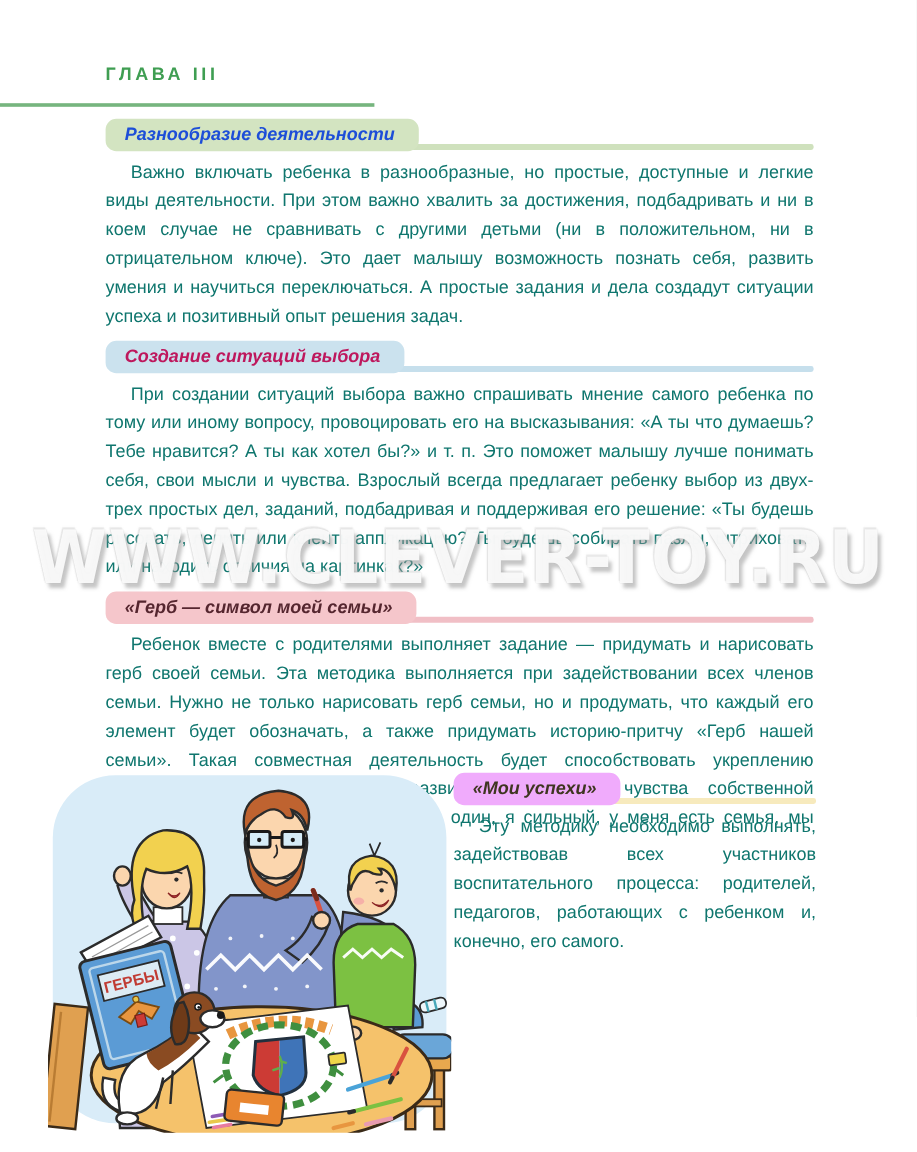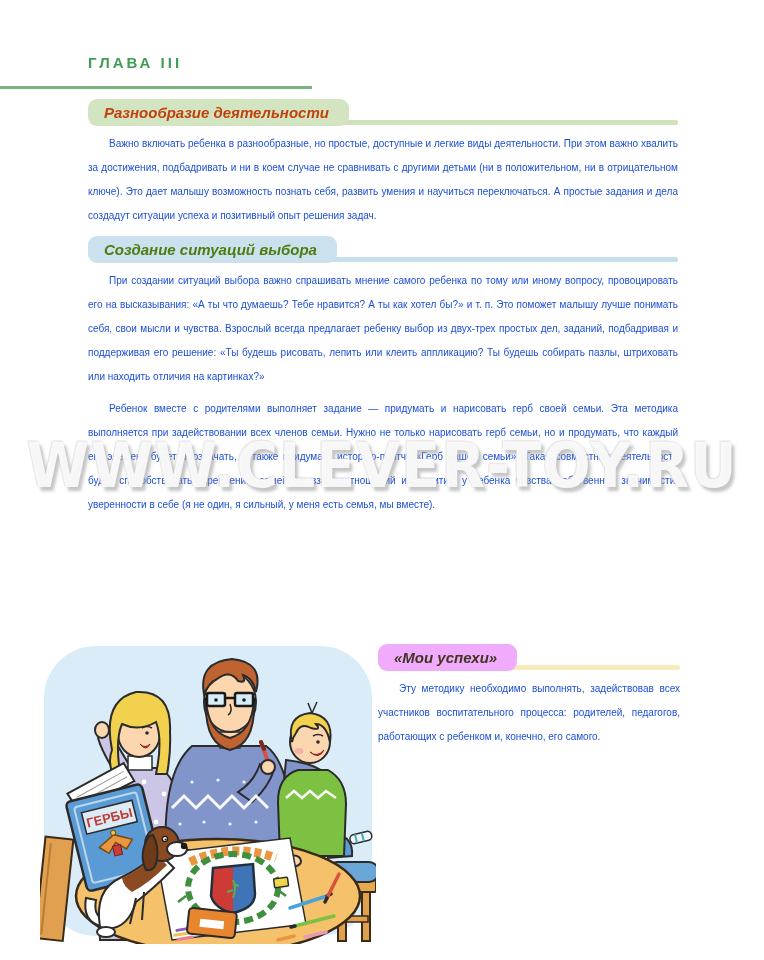--- a/index.html
+++ b/index.html
@@ -26,30 +26,30 @@
   .heading-row{position:relative;height:26px;}
   .heading-row .bar{
     position:absolute;left:14px;right:0;bottom:0;height:5px;border-radius:2px;
   }
   .heading-row .tab{
     position:relative;z-index:2;display:inline-block;
     font-size:15px;font-weight:bold;font-style:italic;
     padding:5px 20px 5px 16px;border-radius:9px;
     white-space:nowrap;
   }
-  .theme-green .tab{background:#d3e4c1;color:#c2410c;text-align:center;}
+  .theme-green .tab{background:#d3e4c1;color:#1d4ed8;text-align:center;}
   .theme-green .bar{background:#cfe1bd;}
-  .theme-blue .tab{background:#cbe2ee;color:#4d7c0f;font-style:italic;}
+  .theme-blue .tab{background:#cbe2ee;color:#be185d;font-style:italic;}
   .theme-blue .bar{background:#c6dfec;}
   .theme-pink .tab{background:#f5c6cb;color:#55262f;}
   .theme-pink .bar{background:#f1bfc6;}
   .theme-yellow .tab{background:#f0abfc;color:#3f3520;}
   .theme-yellow .bar{background:#f7eabd;}
   p.body{
-    font-size:10px;line-height:24px;color:#1d4ed8;
+    font-size:15px;line-height:24px;color:#0f766e;
     text-align:justify;text-indent:21px;
     margin:7px 0 8px 0;
     hyphens:auto;-webkit-hyphens:auto;
   }
   .sec{margin-top:8px;}
   .sec:first-child{margin-top:0;}
   
   .bottom-row{
     position:absolute;left:40px;top:640px;width:640px;
     display:flex;align-items:flex-start;
@@ -95,20 +95,24 @@
 
     <div class="sec">
       <div class="heading-row theme-blue">
         <span class="bar"></span>
         <span class="tab">Создание ситуаций выбора</span>
       </div>
       <p class="body">При создании ситуаций выбора важно спрашивать мнение самого ребенка по тому или иному вопросу, провоцировать его на высказывания: «А ты что думаешь? Тебе нравится? А ты как хотел бы?» и т. п. Это поможет малышу лучше понимать себя, свои мысли и чувства. Взрослый всегда предлагает ребенку выбор из двух-трех простых дел, заданий, подбадривая и поддерживая его решение: «Ты будешь рисовать, лепить или клеить аппликацию? Ты будешь собирать пазлы, штриховать или находить отличия на картинках?»</p>
     </div>
 
     <div class="sec">
+      <div class="heading-row theme-pink">
+        <span class="bar"></span>
+        <span class="tab">«Герб — символ моей семьи»</span>
+      </div>
       <p class="body">Ребенок вместе с родителями выполняет задание — придумать и нарисовать герб своей семьи. Эта методика выполняется при задействовании всех членов семьи. Нужно не только нарисовать герб семьи, но и продумать, что каждый его элемент будет обозначать, а также придумать историю-притчу «Герб нашей семьи». Такая совместная деятельность будет способствовать укреплению семейных взаимоотношений и развитию у ребенка чувства собственной значимости, уверенности в себе (я не один, я сильный, у меня есть семья, мы вместе).</p>
     </div>
 
   </div>
 
   <div class="bottom-row">
 
     <div class="illustration-box">
       <svg width="336" height="304" viewBox="0 0 336 304" xmlns="http://www.w3.org/2000/svg">
 

